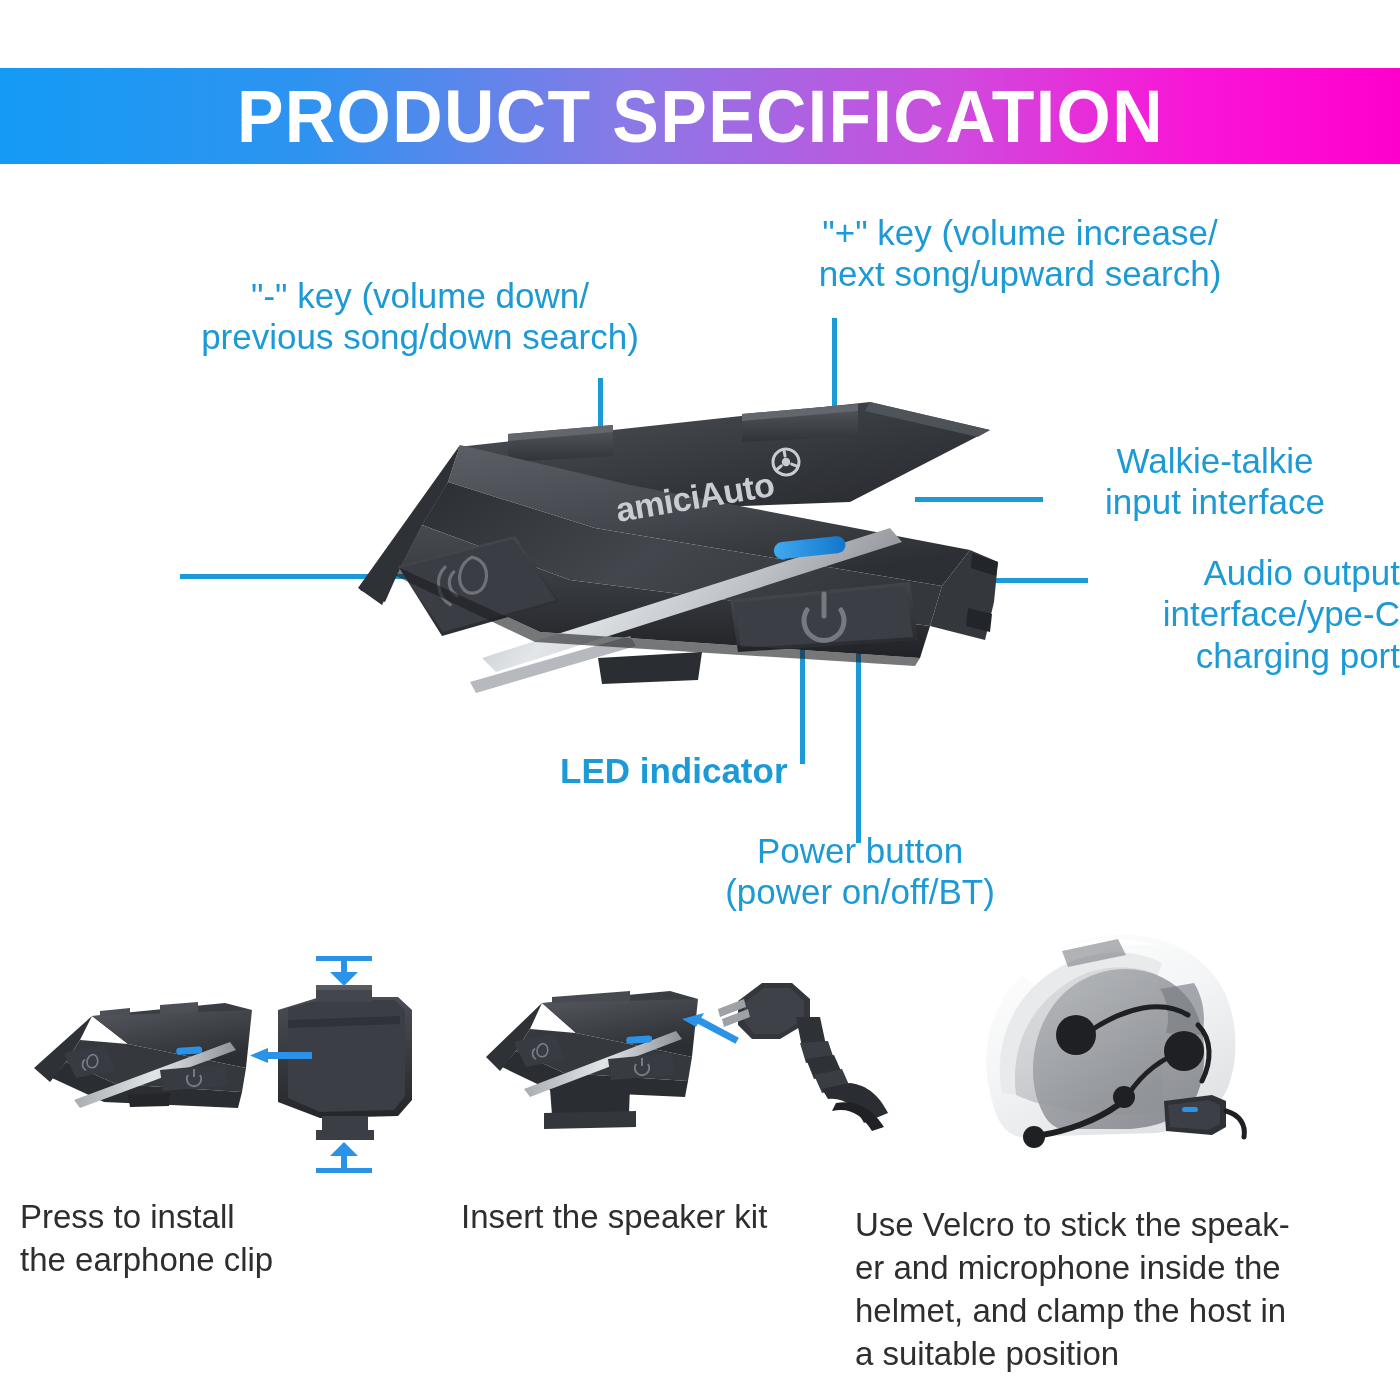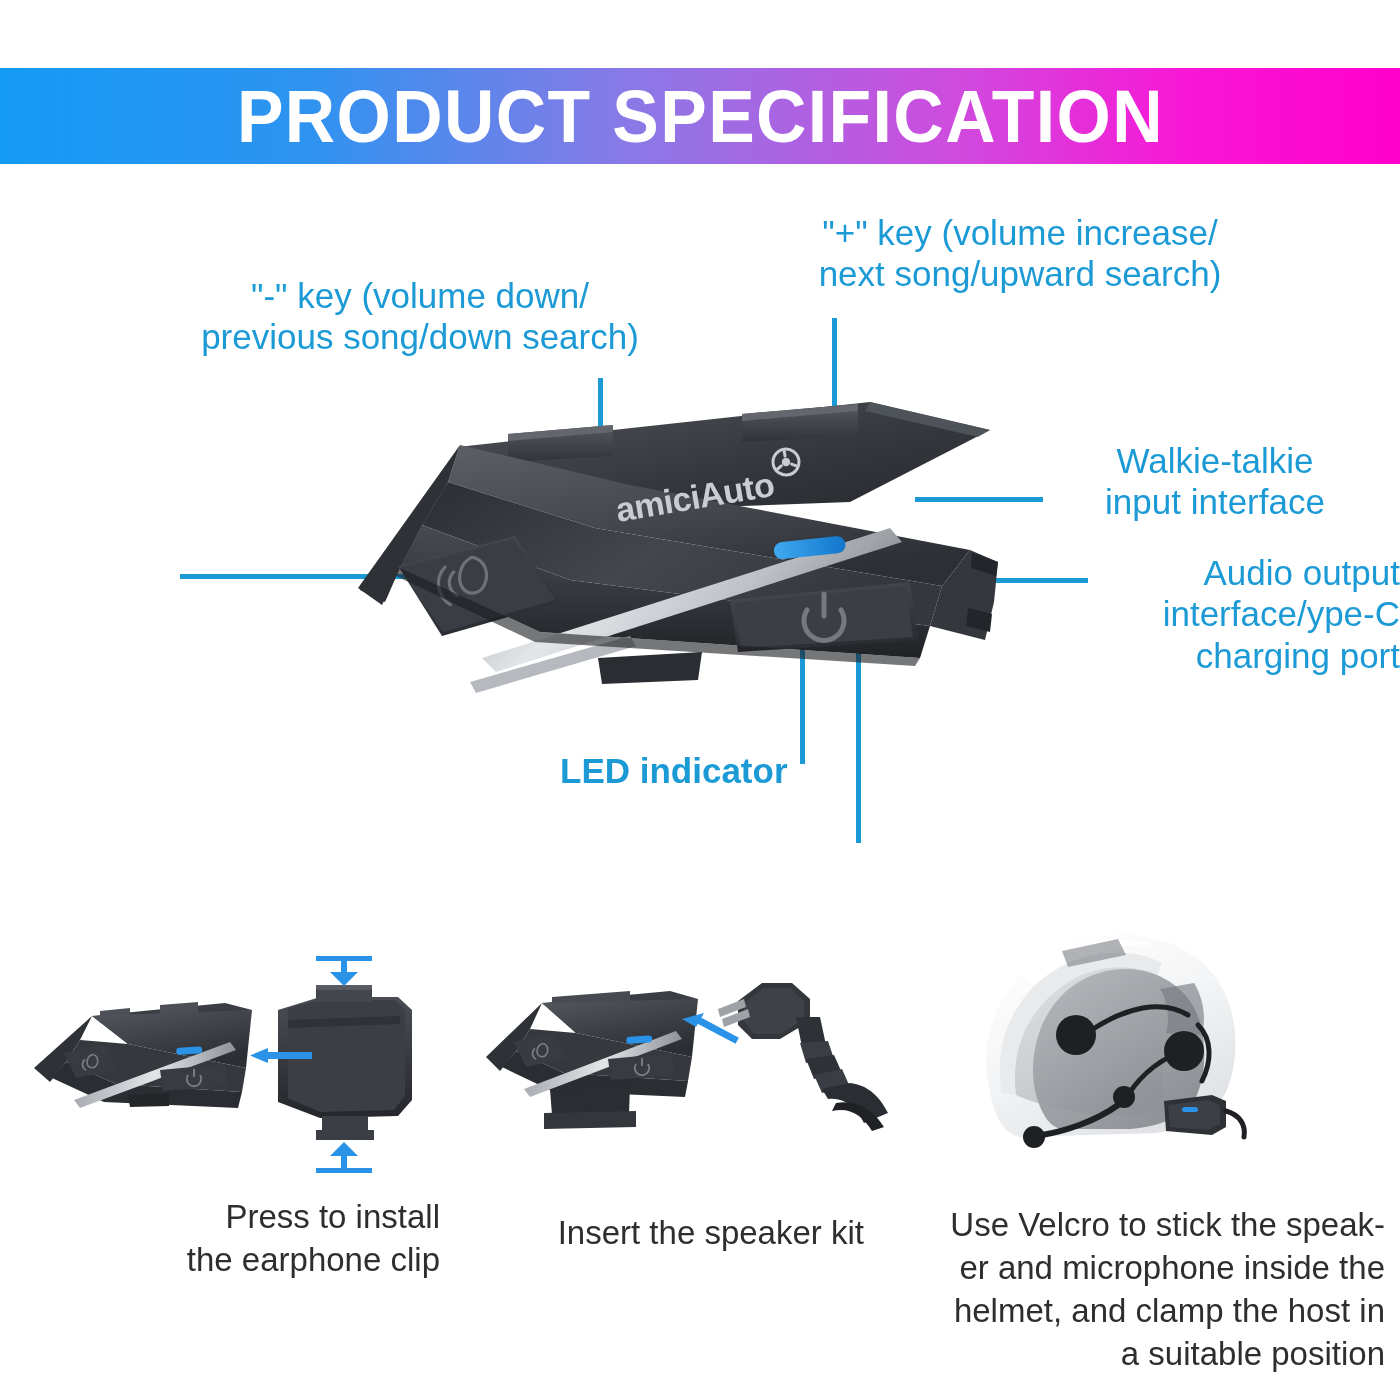--- a/index.html
+++ b/index.html
@@ -53,25 +53,25 @@
   
   .device-stage { position: absolute; left: 330px; top: 390px; width: 700px; height: 330px; }
 
   
   .panel { position: absolute; }
   .panel-cap {
     position: absolute;
     color: #2E2E2E;
     font-size: 33px;
     line-height: 1.3;
-    text-align: right;
+    text-align: left;
     white-space: pre-line;
   }
   .cap1 { left: 20px;  top: 1196px; width: 420px; }
-  .cap2 { left: 444px; top: 1196px; width: 420px; margin-top: 16px; }
+  .cap2 { left: 461px; top: 1196px; width: 420px; }
   .cap3 { left: 855px; top: 1190px; width: 530px; margin-top: 14px; }
 
   svg { display: block; overflow: visible; }
 </style>
 </head>
 <body>
 
 <div id="root">
 
   <div class="banner">
@@ -81,20 +81,22 @@
   <div class="callout c-minus">"-" key (volume down/
 previous song/down search)</div>
   <div class="callout c-plus">"+" key (volume increase/
 next song/upward search)</div>
   <div class="callout c-walkie">Walkie-talkie
 input interface</div>
   <div class="callout c-audio">Audio output
 interface/ype-C
 charging port</div>
   <div class="callout c-led">LED indicator</div>
+  <div class="callout c-power">Power button
+(power on/off/BT)</div>
 
   <div class="lead lead-v" style="left:598px; top:378px; height:62px;"></div>
   <div class="lead lead-v" style="left:832px; top:318px; height:104px;"></div>
   <div class="lead lead-h" style="left:915px; top:497px; width:128px;"></div>
   <div class="lead lead-h" style="left:955px; top:578px; width:133px;"></div>
   <div class="lead lead-h" style="left:180px; top:574px; width:290px;"></div>
   <div class="lead lead-v" style="left:800px; top:556px; height:208px;"></div>
   <div class="lead lead-v" style="left:856px; top:627px; height:216px;"></div>
 
   <div class="device-stage">

